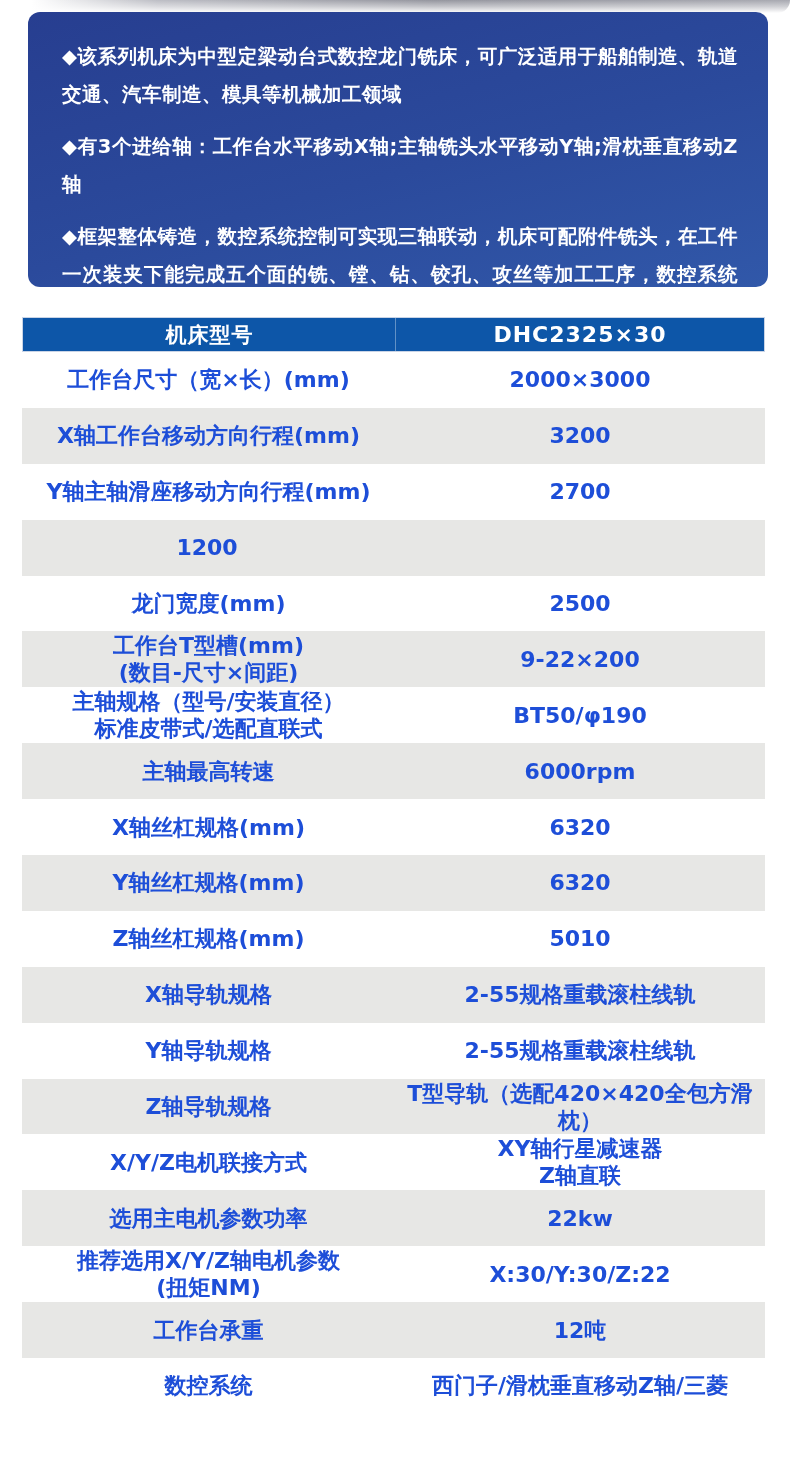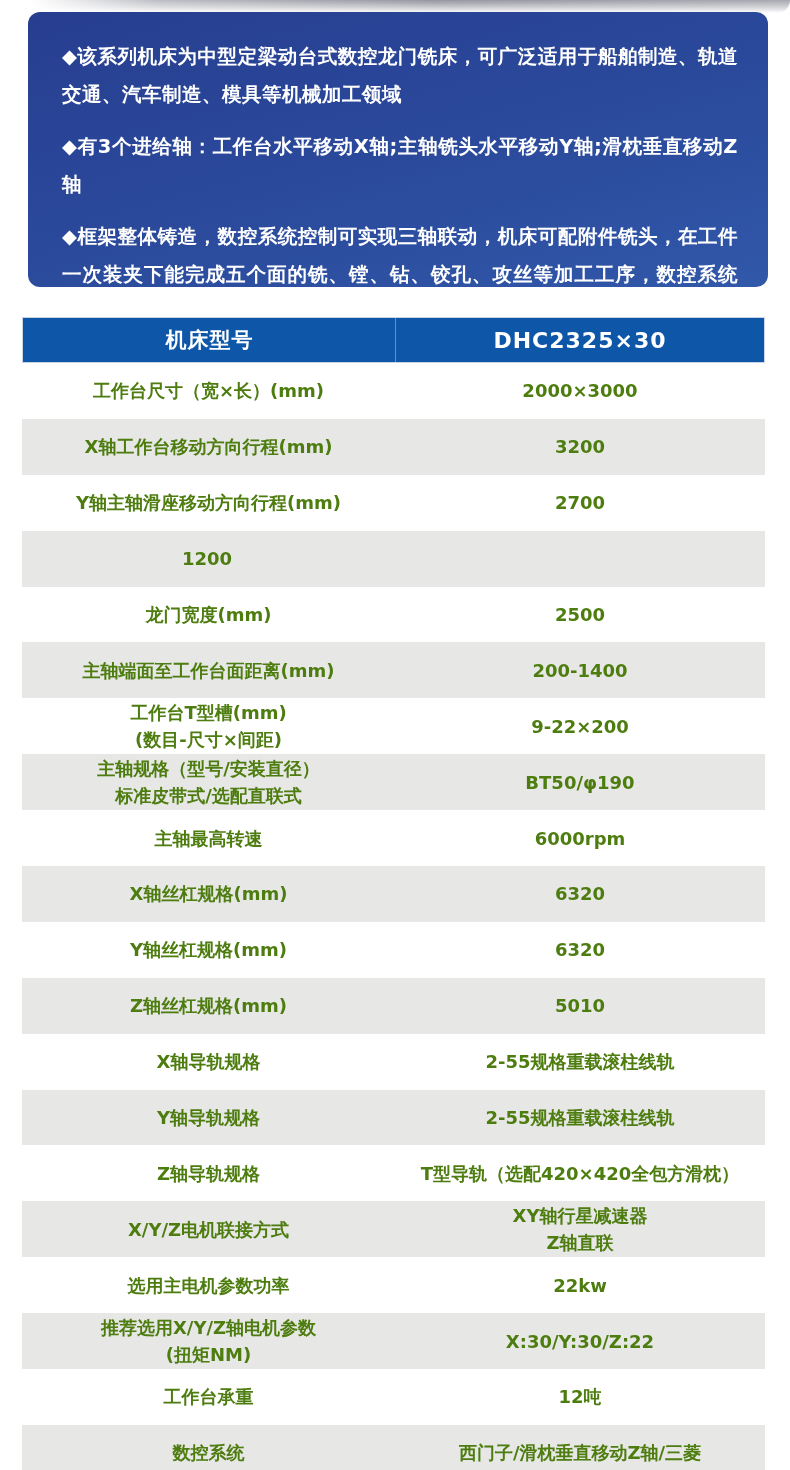--- a/index.html
+++ b/index.html
@@ -44,21 +44,21 @@
     margin-bottom: 14px;
   }
 
   
   .spec-table {
     position: absolute;
     left: 22px; top: 317px;
     width: 743px;
   }
   .thead {
-    height: 46px;
+    height: 35px;
     background: var(--header-blue, #0d56a8);
     border: 1px solid #c9d4e6;
     display: flex;
     position: relative;
     color: #ffffff;
   }
   .thead::after {
     content: "";
     position: absolute;
     left: 50.2%; top: 0; bottom: 0;
@@ -72,23 +72,23 @@
   }
   .th.label-col { width: 373px; font-size: 21px; }
   .th.value-col { flex: 1; font-size: 22px; }
 
   .row { height: 55.9px; display: flex; background: #ffffff; }
   .row:nth-child(even) { background: var(--row-stripe-grey, #e7e7e5); }
   .cell {
     display: flex; align-items: center; justify-content: center;
     text-align: center;
     white-space: pre-line;
-    font-size: 18px;
+    font-size: 22px;
     line-height: 27px;
-    color: #4d7c0f;
+    color: #1d4ed8;
   }
   .cell.label { width: 373px; font-weight: bold; }
   .cell.value { width: 370px; font-weight: 700; }
 </style>
 </head>
 <body>
 
 <div class="top-swoosh"></div>
 
 <div class="intro-card">
@@ -115,24 +115,20 @@
     <div class="row">
       <div class="cell label">Y轴主轴滑座移动方向行程(mm)</div>
       <div class="cell value">2700</div>
     </div>
     <div class="row">
       <div class="cell value">1200</div>
     </div>
     <div class="row">
       <div class="cell label">龙门宽度(mm)</div>
       <div class="cell value">2500</div>
-    </div>
-    <div class="row">
-      <div class="cell label">主轴端面至工作台面距离(mm)</div>
-      <div class="cell value">200-1400</div>
     </div>
     <div class="row">
       <div class="cell label">工作台T型槽(mm)
 (数目-尺寸×间距)</div>
       <div class="cell value">9-22×200</div>
     </div>
     <div class="row">
       <div class="cell label">主轴规格（型号/安装直径）
 标准皮带式/选配直联式</div>
       <div class="cell value">BT50/φ190</div>

